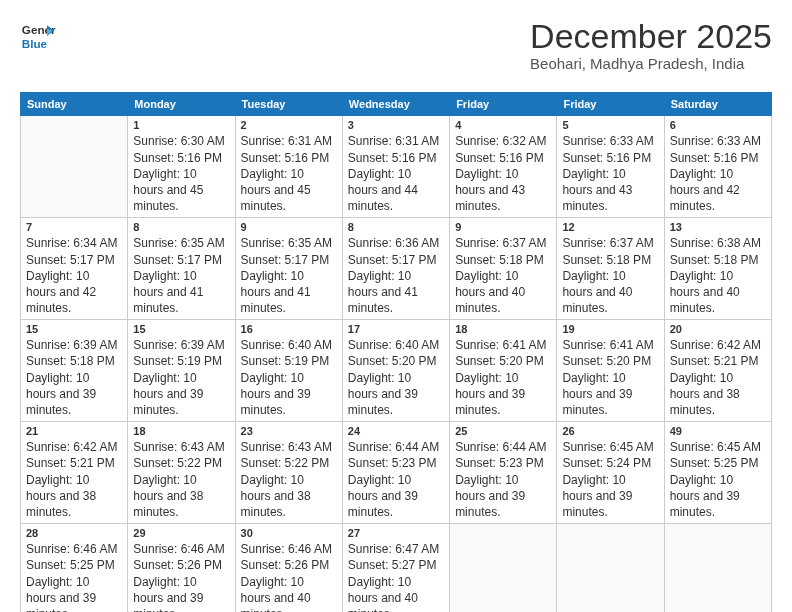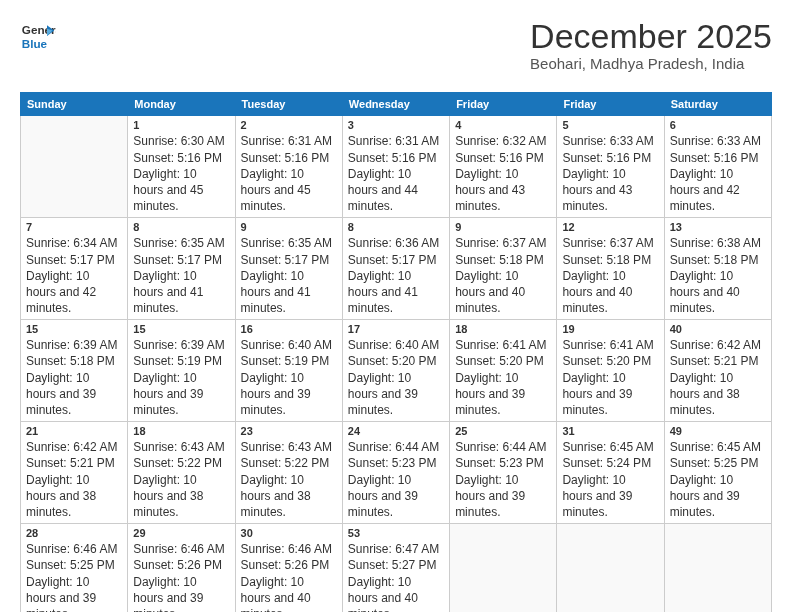--- a/index.html
+++ b/index.html
@@ -193,21 +193,21 @@
           </td>
           <td>
             <span class="day-num">18</span>
             <div class="day-info">Sunrise: 6:41 AM<br>Sunset: 5:20 PM<br>Daylight: 10 hours and 39 minutes.</div>
           </td>
           <td>
             <span class="day-num">19</span>
             <div class="day-info">Sunrise: 6:41 AM<br>Sunset: 5:20 PM<br>Daylight: 10 hours and 39 minutes.</div>
           </td>
           <td>
-            <span class="day-num">40</span>
+            <span class="day-num">20</span>
             <div class="day-info">Sunrise: 6:42 AM<br>Sunset: 5:21 PM<br>Daylight: 10 hours and 38 minutes.</div>
           </td>
         </tr>
         <tr>
           <td>
             <span class="day-num">21</span>
             <div class="day-info">Sunrise: 6:42 AM<br>Sunset: 5:21 PM<br>Daylight: 10 hours and 38 minutes.</div>
           </td>
           <td>
             <span class="day-num">18</span>
@@ -219,21 +219,21 @@
           </td>
           <td>
             <span class="day-num">24</span>
             <div class="day-info">Sunrise: 6:44 AM<br>Sunset: 5:23 PM<br>Daylight: 10 hours and 39 minutes.</div>
           </td>
           <td>
             <span class="day-num">25</span>
             <div class="day-info">Sunrise: 6:44 AM<br>Sunset: 5:23 PM<br>Daylight: 10 hours and 39 minutes.</div>
           </td>
           <td>
-            <span class="day-num">31</span>
+            <span class="day-num">26</span>
             <div class="day-info">Sunrise: 6:45 AM<br>Sunset: 5:24 PM<br>Daylight: 10 hours and 39 minutes.</div>
           </td>
           <td>
             <span class="day-num">49</span>
             <div class="day-info">Sunrise: 6:45 AM<br>Sunset: 5:25 PM<br>Daylight: 10 hours and 39 minutes.</div>
           </td>
         </tr>
         <tr>
           <td>
             <span class="day-num">28</span>
@@ -241,21 +241,21 @@
           </td>
           <td>
             <span class="day-num">29</span>
             <div class="day-info">Sunrise: 6:46 AM<br>Sunset: 5:26 PM<br>Daylight: 10 hours and 39 minutes.</div>
           </td>
           <td>
             <span class="day-num">30</span>
             <div class="day-info">Sunrise: 6:46 AM<br>Sunset: 5:26 PM<br>Daylight: 10 hours and 40 minutes.</div>
           </td>
           <td>
-            <span class="day-num">53</span>
+            <span class="day-num">27</span>
             <div class="day-info">Sunrise: 6:47 AM<br>Sunset: 5:27 PM<br>Daylight: 10 hours and 40 minutes.</div>
           </td>
           <td class="empty-cell"></td>
           <td class="empty-cell"></td>
           <td class="empty-cell"></td>
         </tr>
       </tbody>
   </table>
 </div>
 

